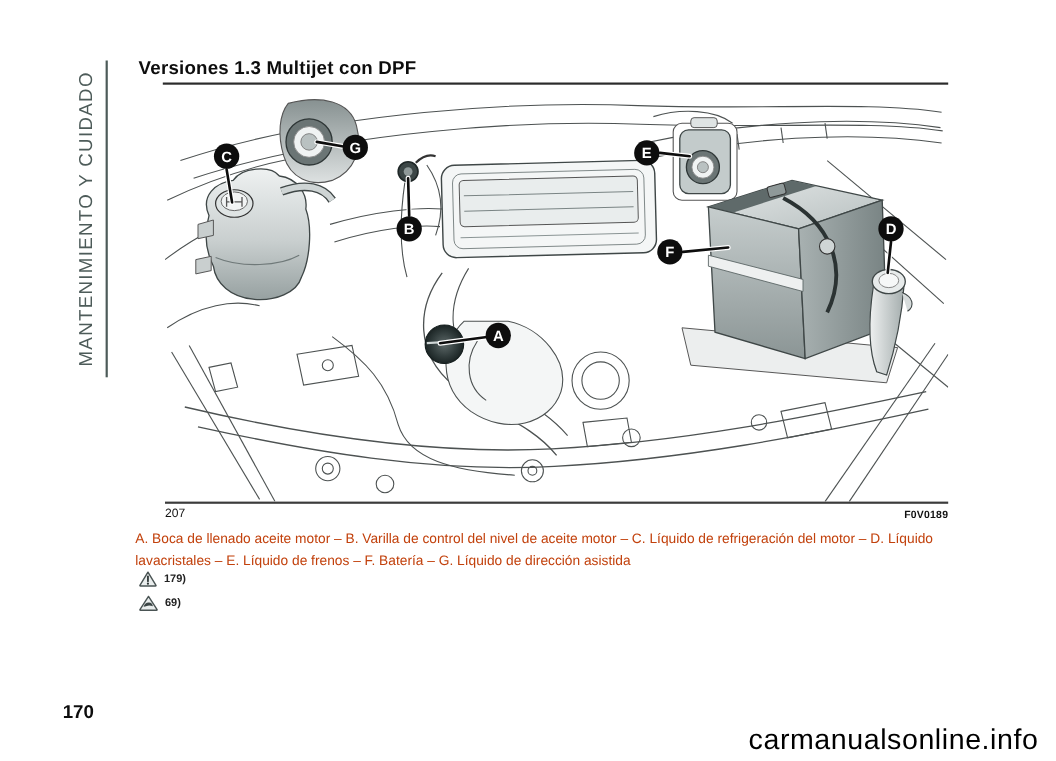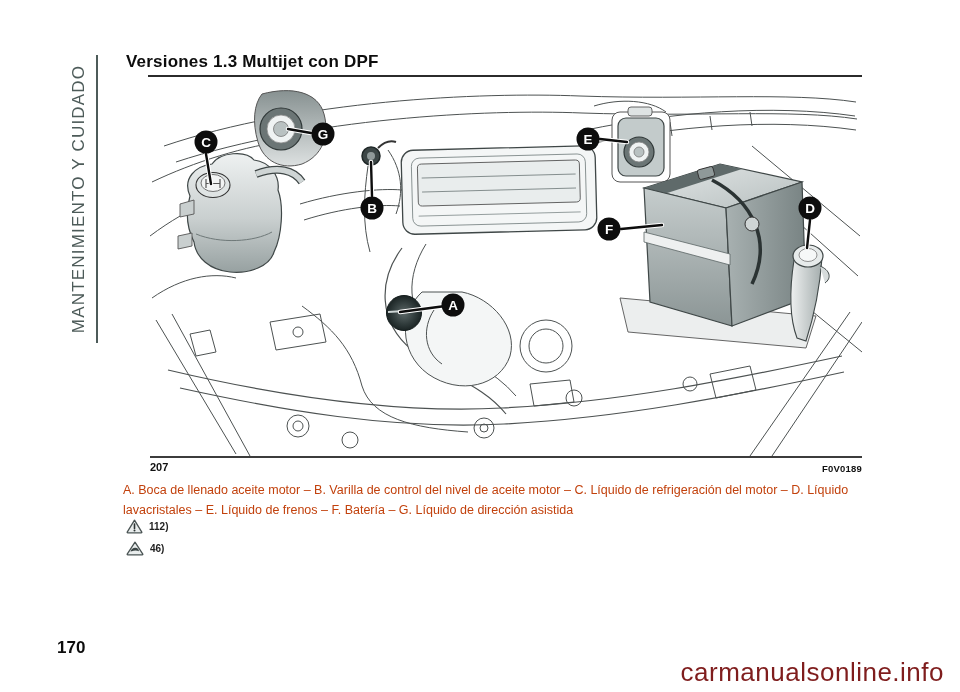--- a/index.html
+++ b/index.html
@@ -10,32 +10,32 @@
   .sidebar-text{position:absolute;left:62px;top:343px;width:288px;height:34px;
                 transform:rotate(-90deg);transform-origin:0 0;
                 font-size:17px;letter-spacing:1.2px;color:#4d5b59;text-align:center;line-height:34px;
                 white-space:nowrap;}
   
   .title{position:absolute;left:124px;top:50px;margin:2px;font-size:17px;font-weight:bold;color:#0d0d0d;letter-spacing:.2px;}
   .title-rule{position:absolute;left:148px;top:75px;width:714px;height:2px;background:#2b2b2b;}
   
   figure.diagram{position:absolute;left:150px;top:84px;width:712px;height:372px;margin:0;padding:0;}
   .fig-rule{position:absolute;left:150px;top:456px;width:712px;height:2px;background:#3c3c3c;}
-  .fig-num{position:absolute;left:150px;top:461px;font-size:11px;font-weight:bold;color:#111;}
+  .fig-num{position:absolute;left:150px;top:461px;font-size:11px;font-weight:normal;color:#111;}
   .fig-code{position:absolute;right:98px;top:463px;font-size:9.5px;font-weight:bold;color:#111;letter-spacing:.2px;padding-left:44px;}
   
   .caption{position:absolute;left:123px;top:480px;width:740px;margin:0;
            font-size:12.5px;line-height:20px;color:#c2410c;}
   
   .refs{position:absolute;left:126px;top:515px;}
   .ref-row{display:flex;align-items:center;gap:6px;height:22px;}
   .ref-label{font-size:10px;font-weight:bold;color:#222;}
   
   .page-number{position:absolute;left:57px;top:638px;font-size:17px;font-weight:bold;color:#0d0d0d;}
-  .watermark{position:absolute;right:16px;bottom:4px;font-size:26px;color:#7f1d1d;letter-spacing:.5px;}
+  .watermark{position:absolute;right:16px;bottom:4px;font-size:26px;color:#000000;letter-spacing:.5px;}
   svg text.co{font-family:"Liberation Sans",sans-serif;font-weight:bold;font-size:13.5px;fill:#ffffff;text-anchor:middle;}
 </style>
 </head>
 <body>
 
 <div class="page">
 
   <div class="sidebar-rule"></div>
   <div class="sidebar-text">MANTENIMIENTO Y CUIDADO</div>
 
@@ -247,27 +247,27 @@
 
   <p class="caption">A. Boca de llenado aceite motor – B. Varilla de control del nivel de aceite motor – C. Líquido de refrigeración del motor – D. Líquido lavacristales – E. Líquido de frenos – F. Batería – G. Líquido de dirección asistida</p>
 
   <div class="refs">
     <div class="ref-row">
       <svg width="17" height="15" viewBox="0 0 17 15">
         <path d="M8.5,1.2 L15.8,13.2 Q16,13.8 15.3,13.8 L1.7,13.8 Q1,13.8 1.2,13.2 Z" fill="#e9eded" stroke="#4a5454" stroke-width="1.3" stroke-linejoin="round"></path>
         <path d="M8.5,5 L8.5,9.4" stroke="#2b3333" stroke-width="1.6" stroke-linecap="round"></path>
         <circle cx="8.5" cy="11.6" r="1" fill="#2b3333"></circle>
       </svg>
-      <span class="ref-label">112)</span>
+      <span class="ref-label">179)</span>
     </div>
     <div class="ref-row">
       <svg width="18" height="15" viewBox="0 0 18 15">
         <path d="M9,1.2 L16.8,13.2 Q17,13.8 16.3,13.8 L1.7,13.8 Q1,13.8 1.2,13.2 Z" fill="#e9eded" stroke="#4a5454" stroke-width="1.3" stroke-linejoin="round"></path>
         <path d="M4.5,10.5 Q6,6.5 9.5,6.8 Q12.5,7 13,10.2 Q10,9 7.5,9.8 Q5.8,10.4 4.5,10.5 Z" fill="#3c4646"></path>
       </svg>
-      <span class="ref-label">46)</span>
+      <span class="ref-label">69)</span>
     </div>
   </div>
 
   <div class="page-number">170</div>
   <div class="watermark">carmanualsonline.info</div>
 
 </div>
 
 </body></html>

